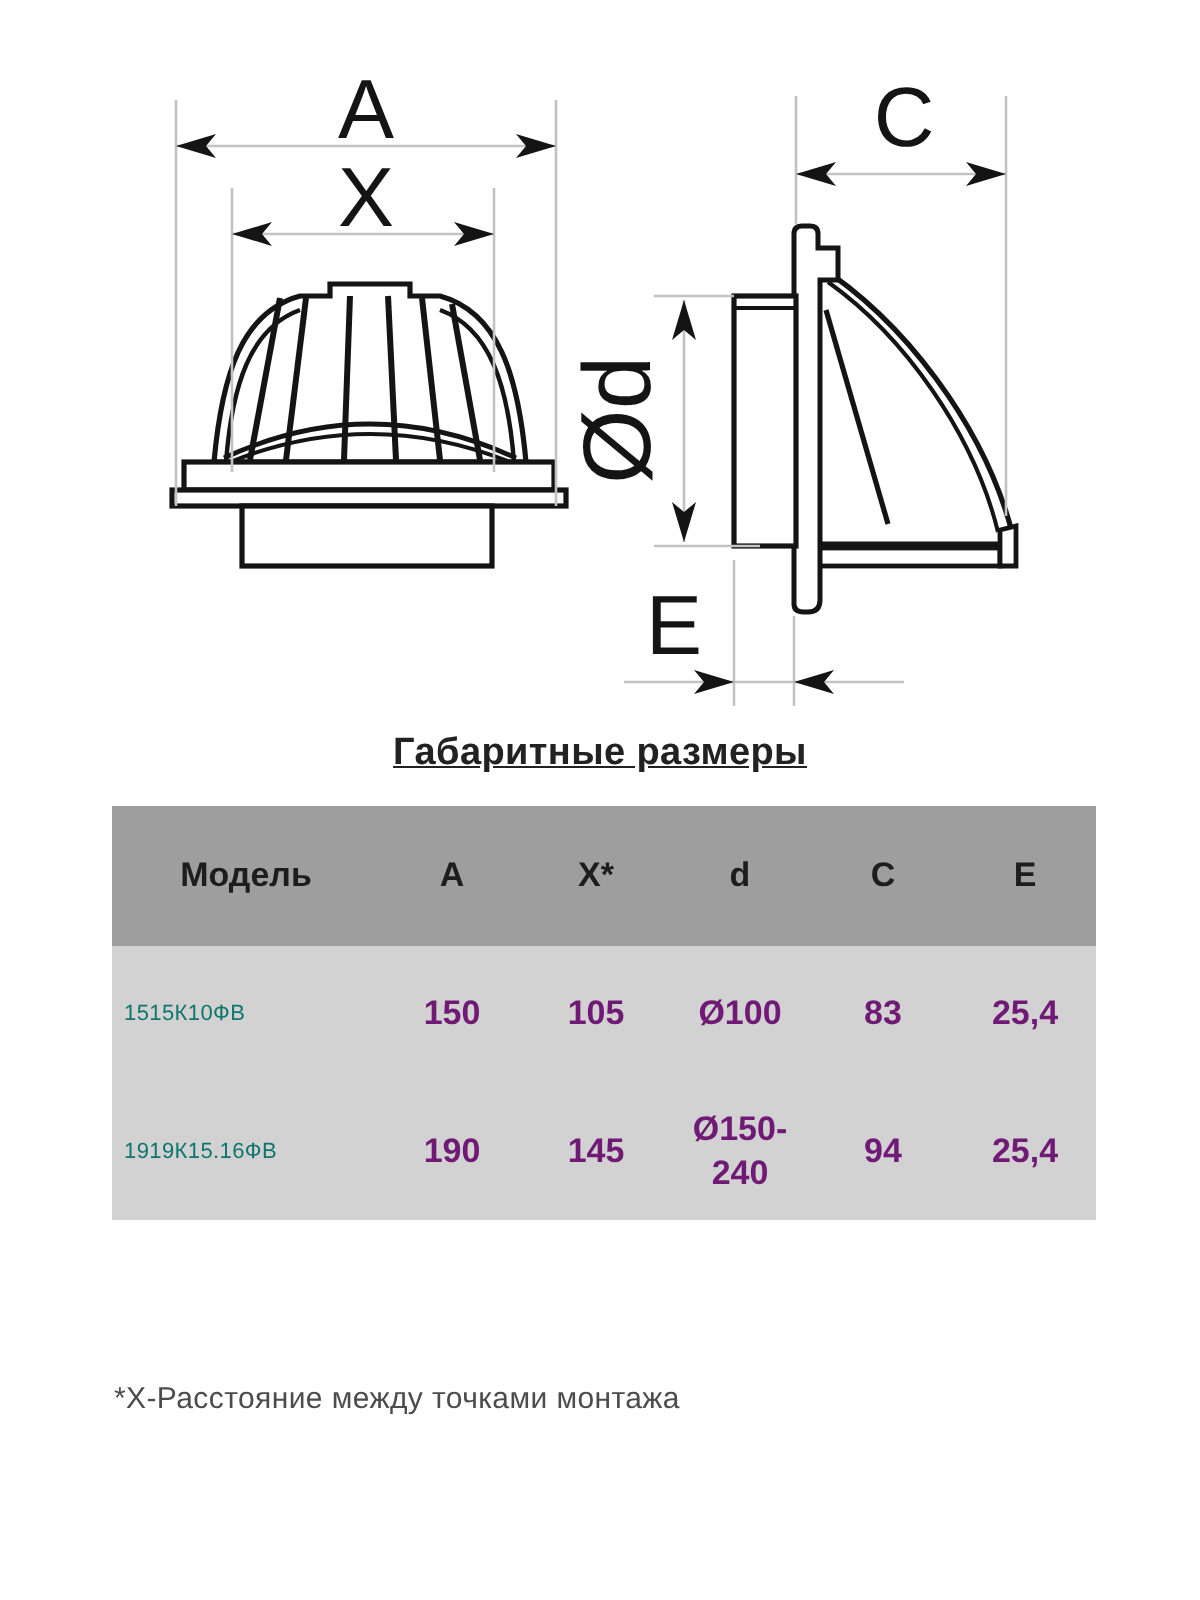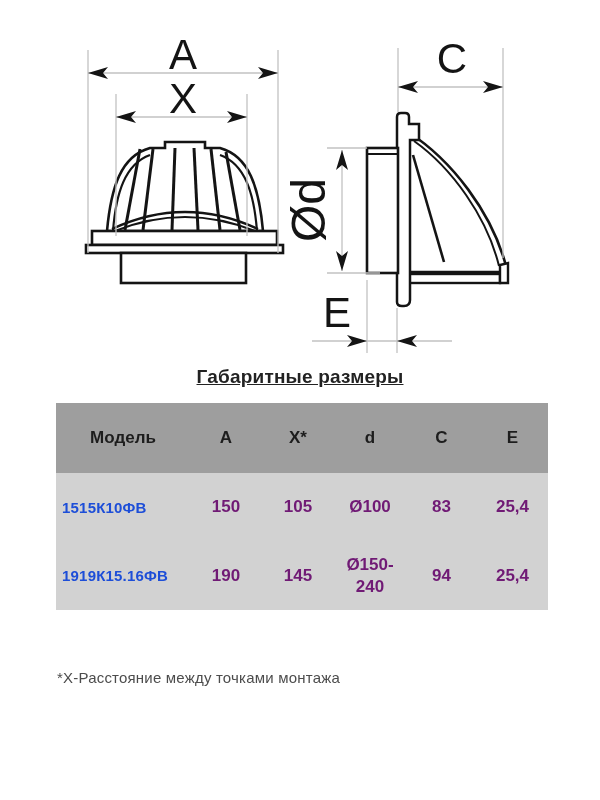--- a/index.html
+++ b/index.html
@@ -26,24 +26,24 @@
     position:absolute;top:403px;left:56px;width:492px;
     border-collapse:collapse;table-layout:fixed;
   }
   .spec-table td,.spec-table th{padding:12px 4px;vertical-align:middle;}
   .spec-table tr.hdr{height:70px;background:#9e9e9e;}
   .spec-table tr.r0{height:68px;background:#d2d2d2;}
   .spec-table tr.r1{height:71px;background:#ffffff;}
   .spec-table tr.r2{height:69px;background:#d2d2d2;}
   .spec-table th{font-size:17px;font-weight:bold;color:#1d1d1d;text-align:center;}
   .spec-table td.val{font-size:17px;font-weight:bold;color:#701a75;text-align:center;line-height:1.25;}
-  .spec-table td.model{font-size:15px;font-weight:700;color:#1d4ed8;text-align:left;padding-left:6px;letter-spacing:.2px;}
+  .spec-table td.model{font-size:11px;font-weight:400;color:#0f766e;text-align:left;padding-left:6px;letter-spacing:.2px;}
   
   .footnote{
-    position:absolute;top:669px;left:57px;font-size:15px;color:#4c4c4c;letter-spacing:.2px;
+    position:absolute;top:691px;left:57px;font-size:15px;color:#4c4c4c;letter-spacing:.2px;
   }
 </style>
 </head>
 <body>
 
 <div class="drawings">
 <svg width="600" height="360" viewBox="0 0 600 360" xmlns="http://www.w3.org/2000/svg">
   <defs>
     <path id="arr" d="M0,0 L-20,-6 L-15,0 L-20,6 Z"></path>
   </defs>

